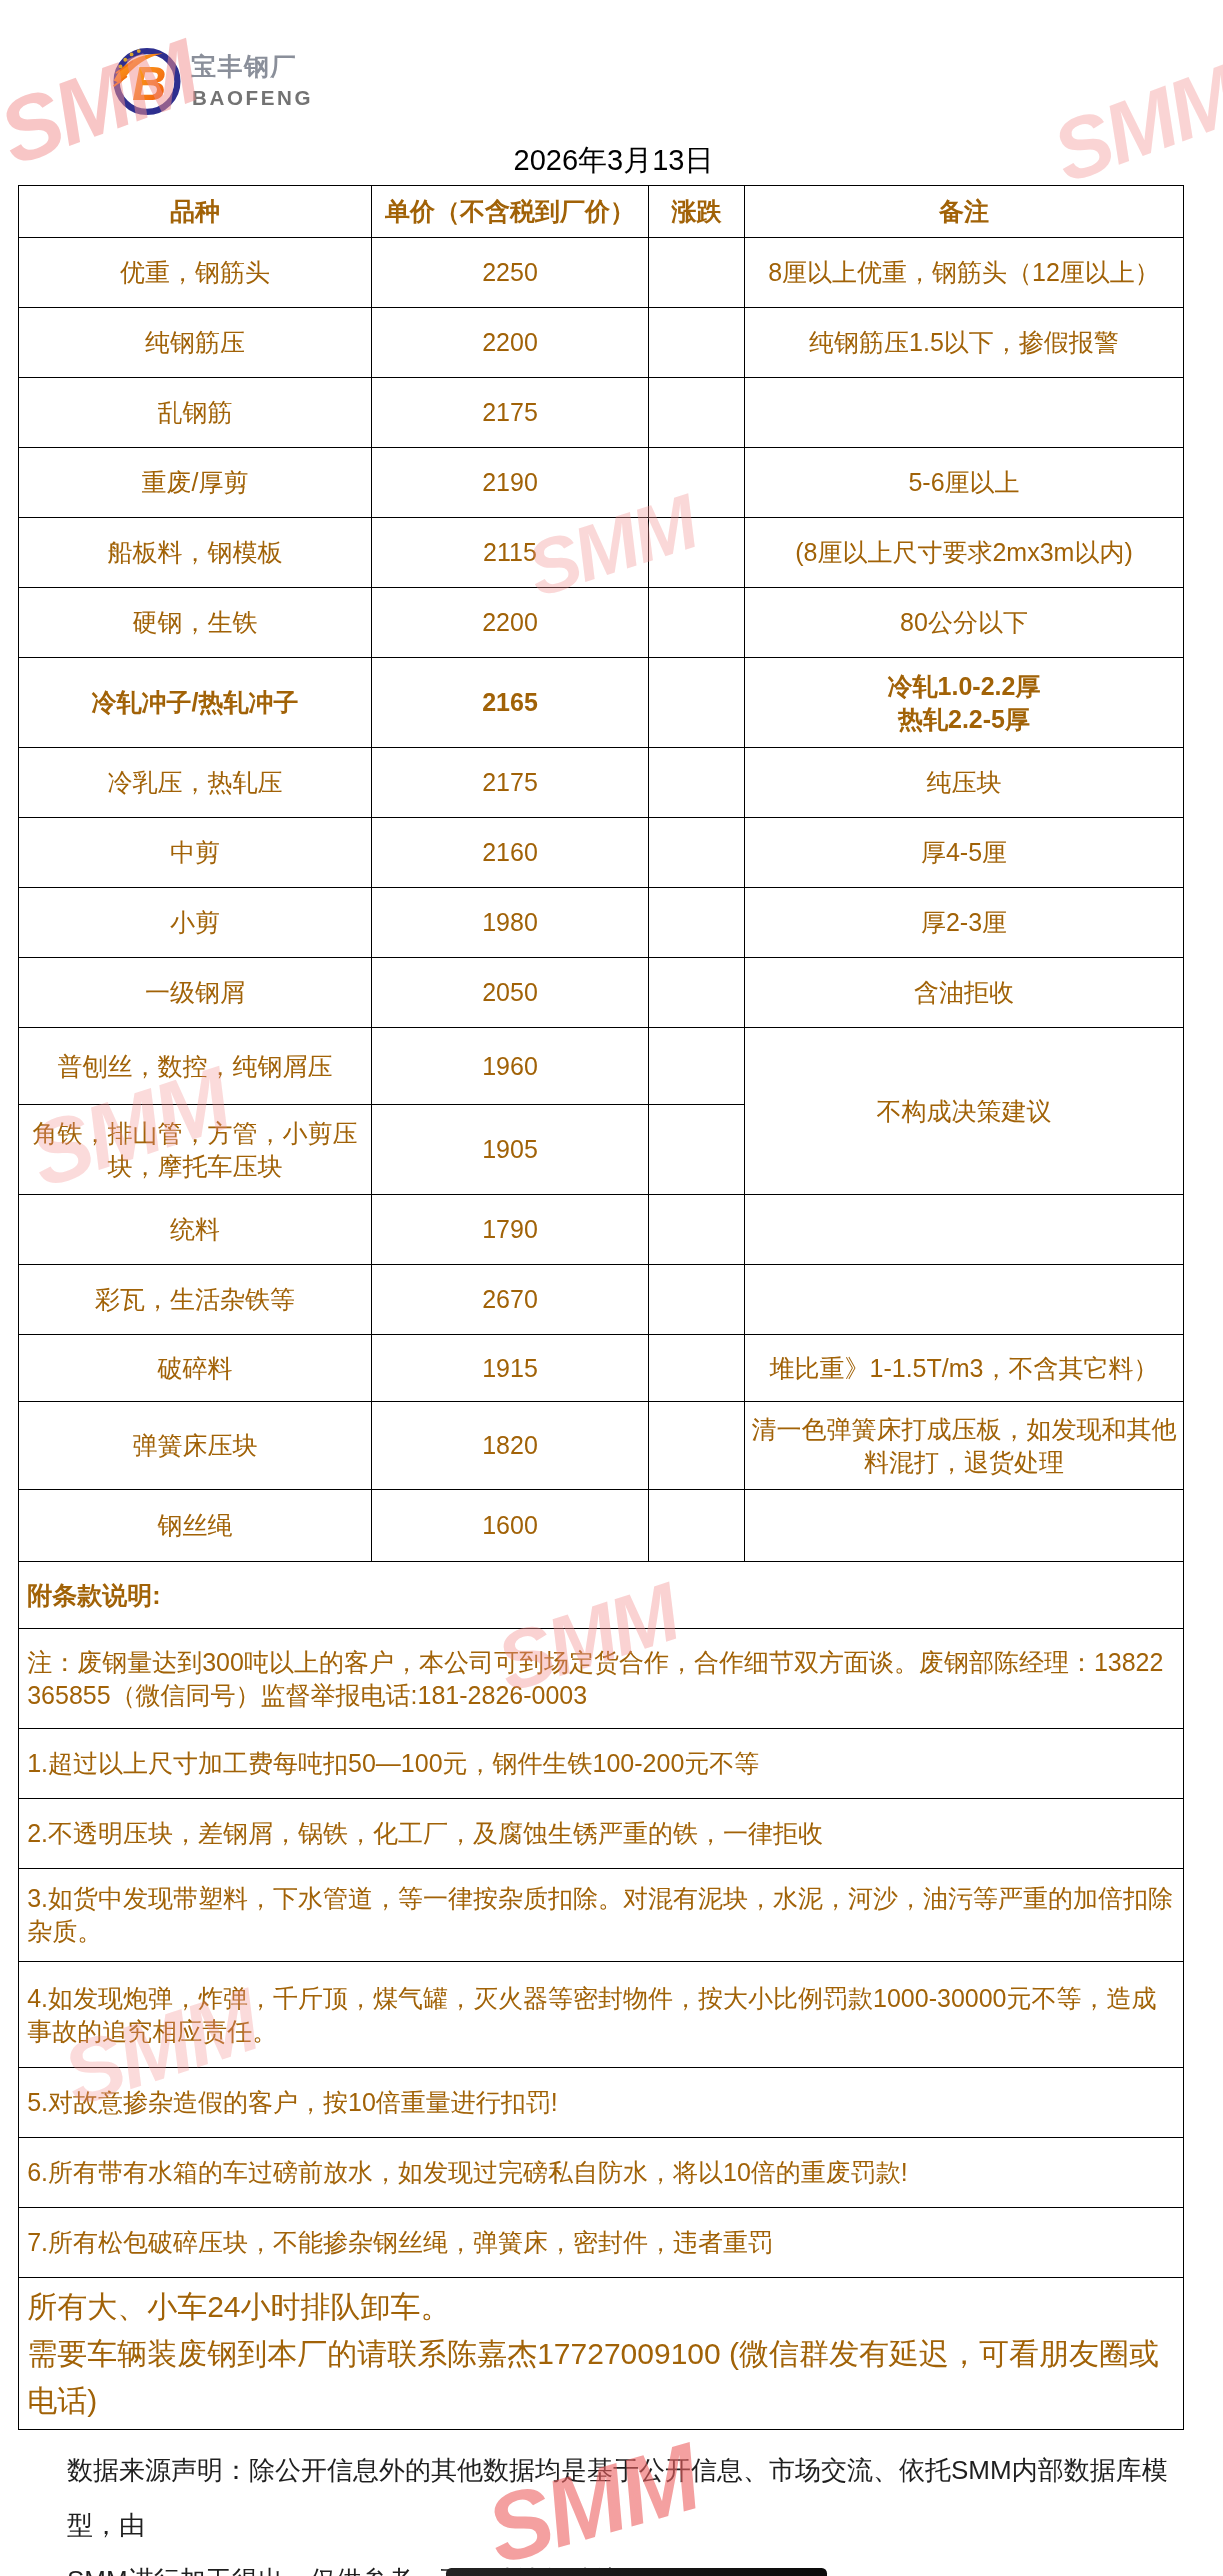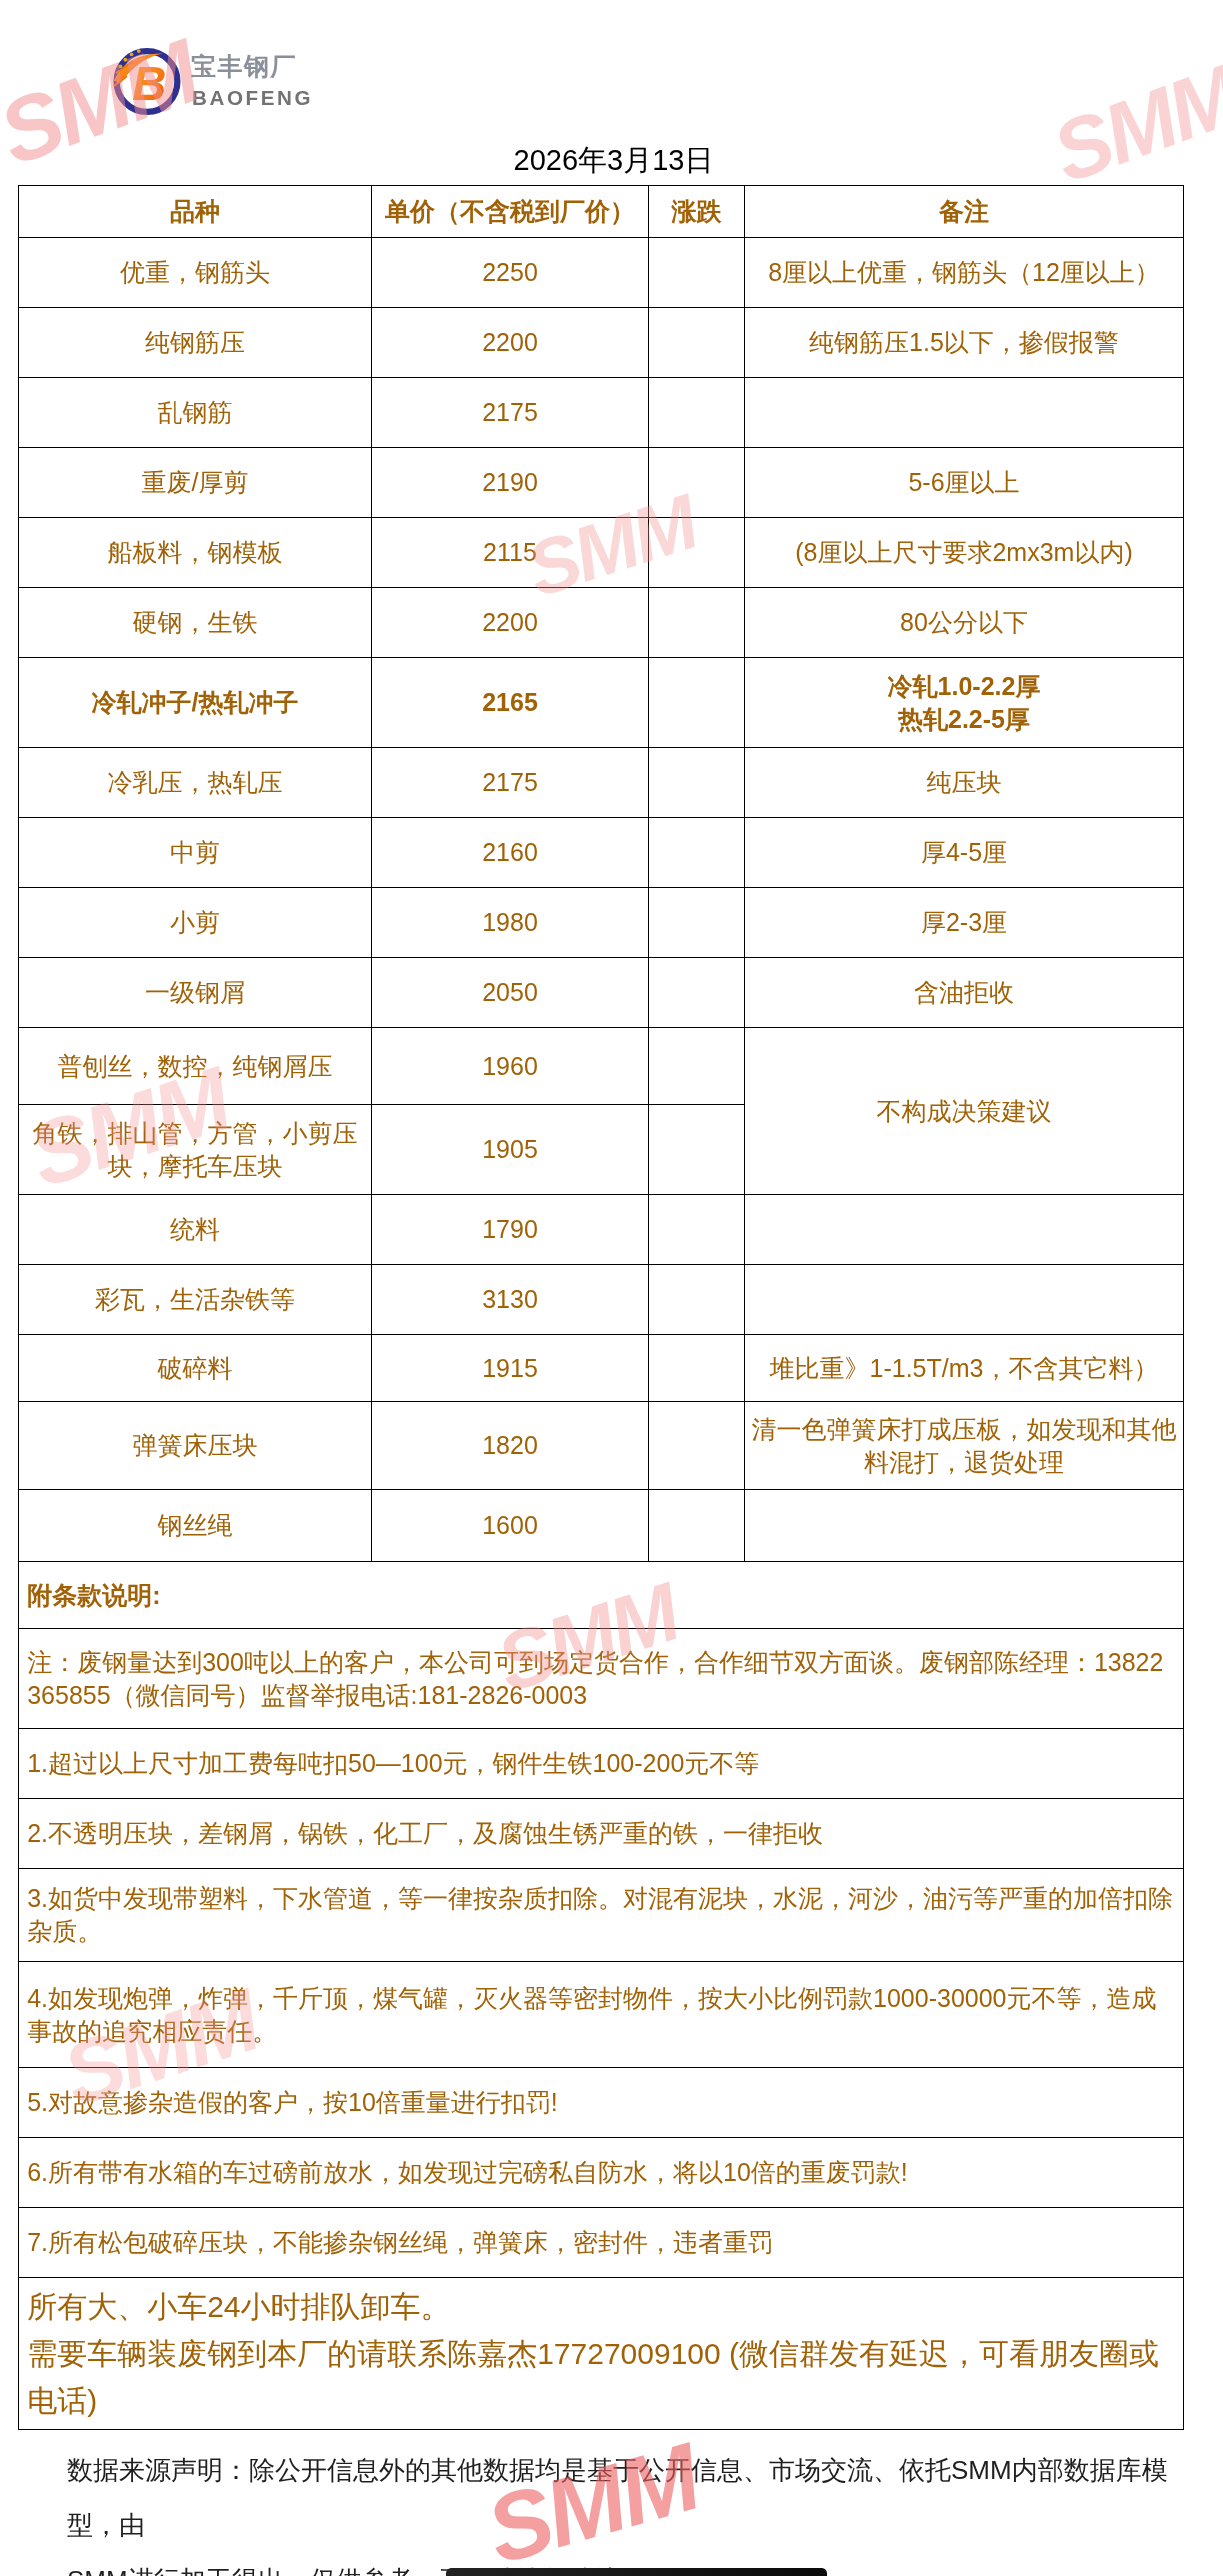--- a/index.html
+++ b/index.html
@@ -155,21 +155,21 @@
           <td></td>
         </tr>
         <tr style="height: 70px;">
           <td>统料</td>
           <td>1790</td>
           <td></td>
           <td></td>
         </tr>
         <tr style="height: 70px;">
           <td>彩瓦，生活杂铁等</td>
-          <td>3130</td>
+          <td>2670</td>
           <td></td>
           <td></td>
         </tr>
         <tr style="height: 67px;">
           <td>破碎料</td>
           <td>1915</td>
           <td></td>
           <td>堆比重》1-1.5T/m3，不含其它料）</td>
         </tr>
         <tr style="height: 88px;">

